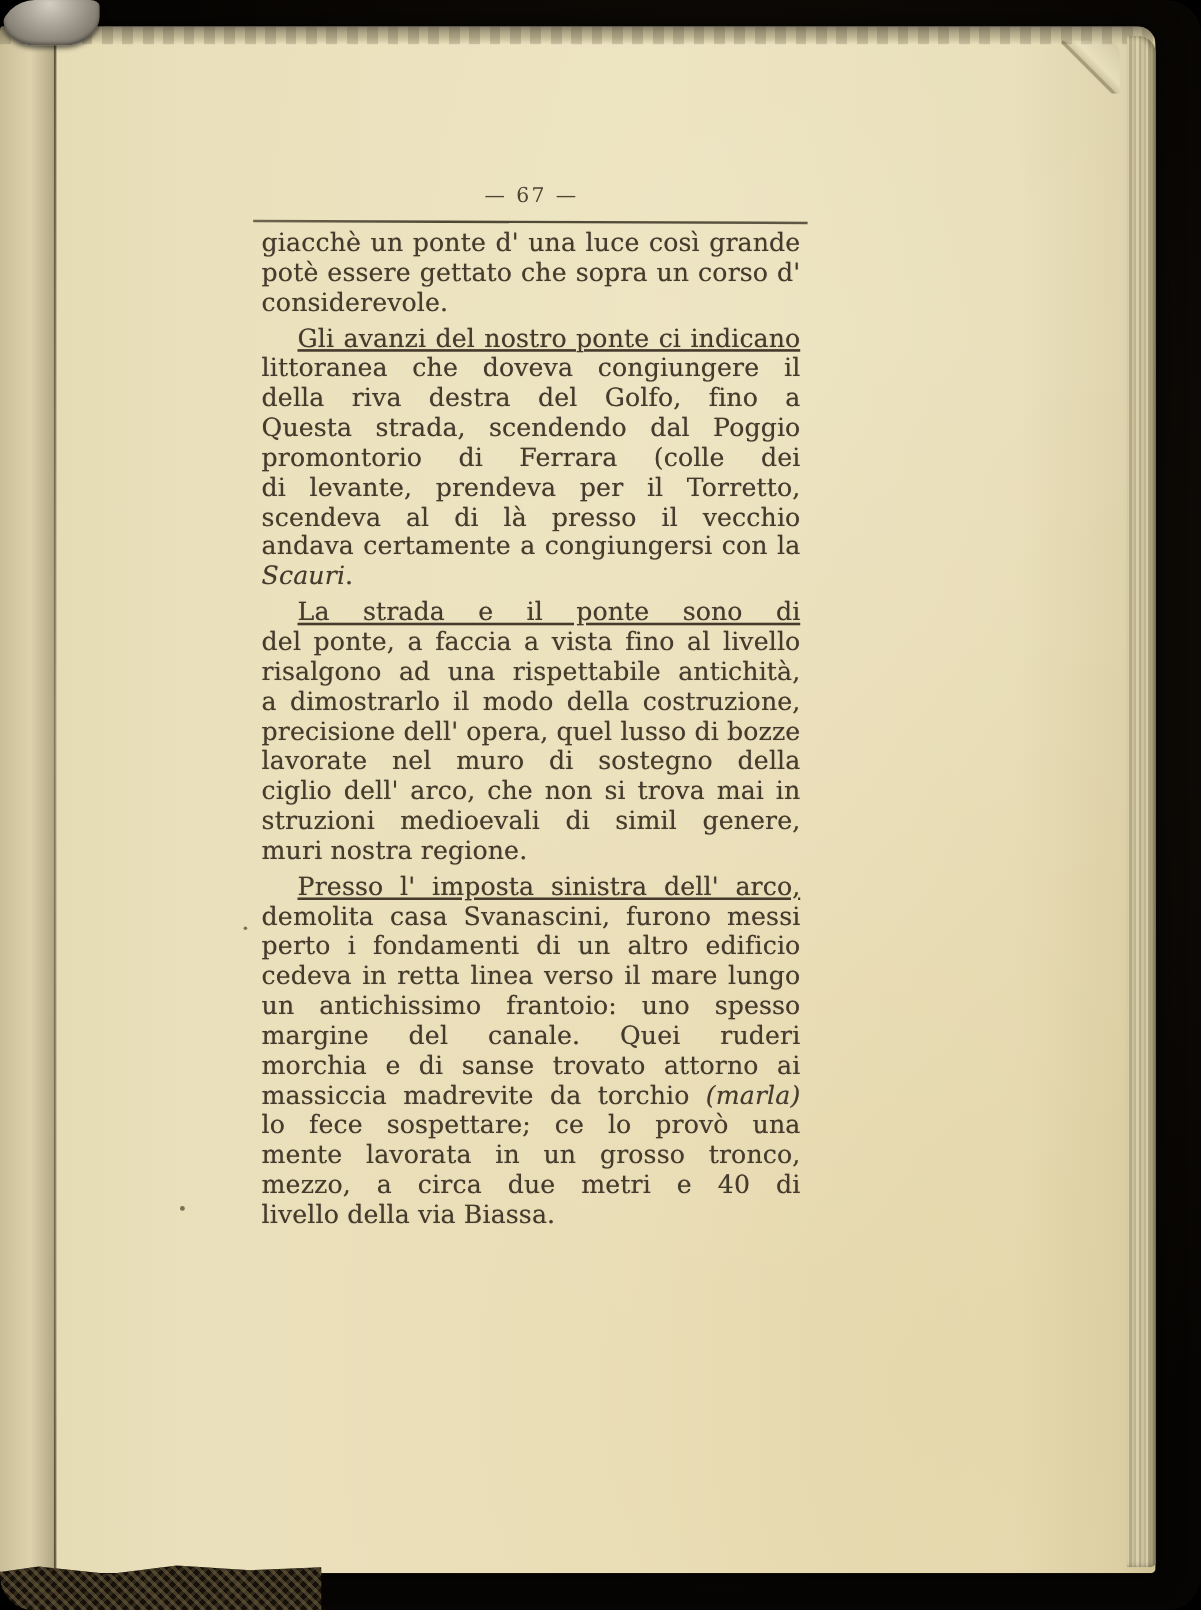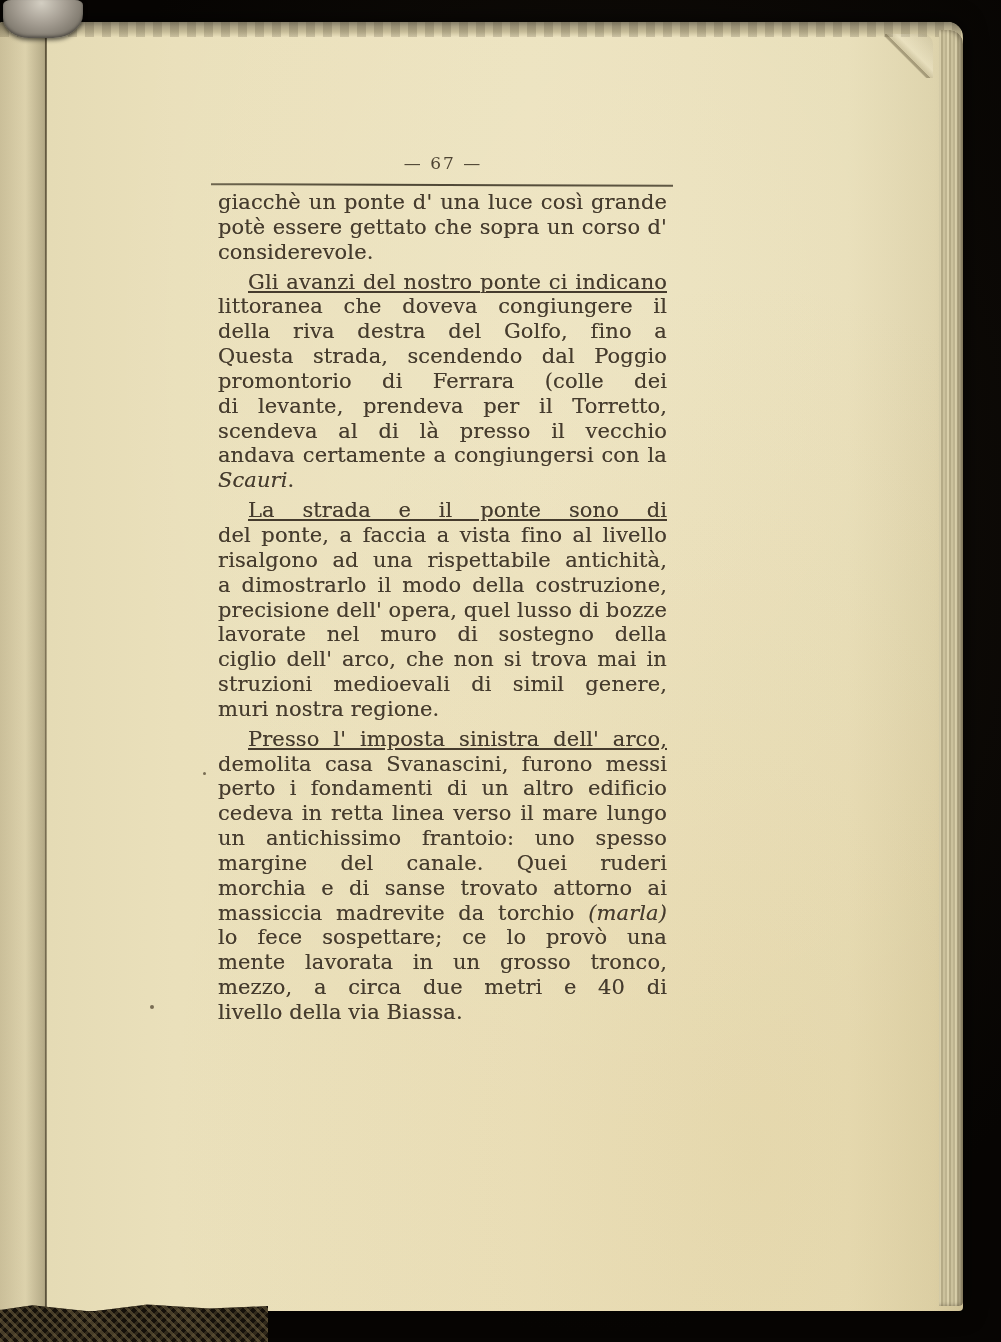--- a/index.html
+++ b/index.html
@@ -2,20 +2,21 @@
 <html><head>
 <meta charset="utf-8">
 <style>
   html,body { margin:0; padding:0; background:#000; }
   .canvas {
     position:relative; width:1001px; height:1342px; overflow:hidden;
     background:
       radial-gradient(ellipse at 60% 40%, #17120c 0%, #070503 70%),
       #070503;
     font-family:"DejaVu Serif", serif;
+    border-radius:29px;
   }
   
   .paper {
     position:absolute; left:0; top:22px; width:963px; height:1289px;
     border-radius:2px 16px 4px 2px;
     background:
       radial-gradient(ellipse at 78% 88%, rgba(205,170,95,.14), transparent 55%),
       radial-gradient(ellipse at 65% 25%, rgba(255,252,240,.12), transparent 60%),
       linear-gradient(90deg,#dcd1ab 0%,#e5dbb5 5%,#eae0bb 18%,#ece2be 55%,#e8deb8 88%,#ddd2aa 97%,#cfc49c 100%);
     box-shadow:0 0 22px rgba(0,0,0,.7);

